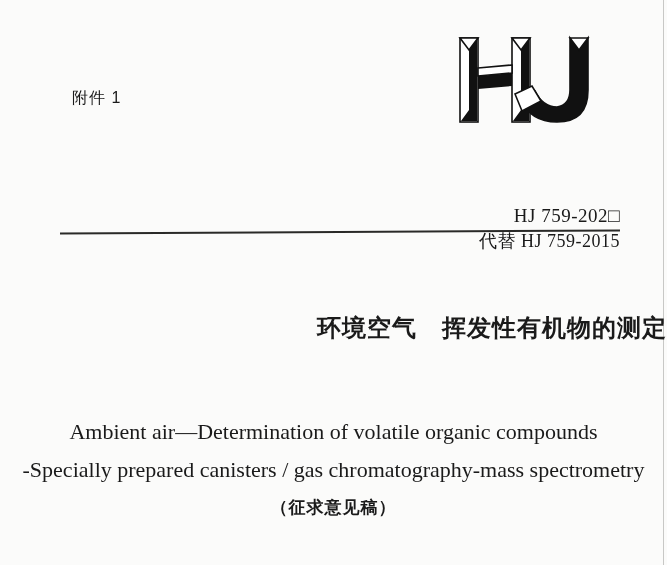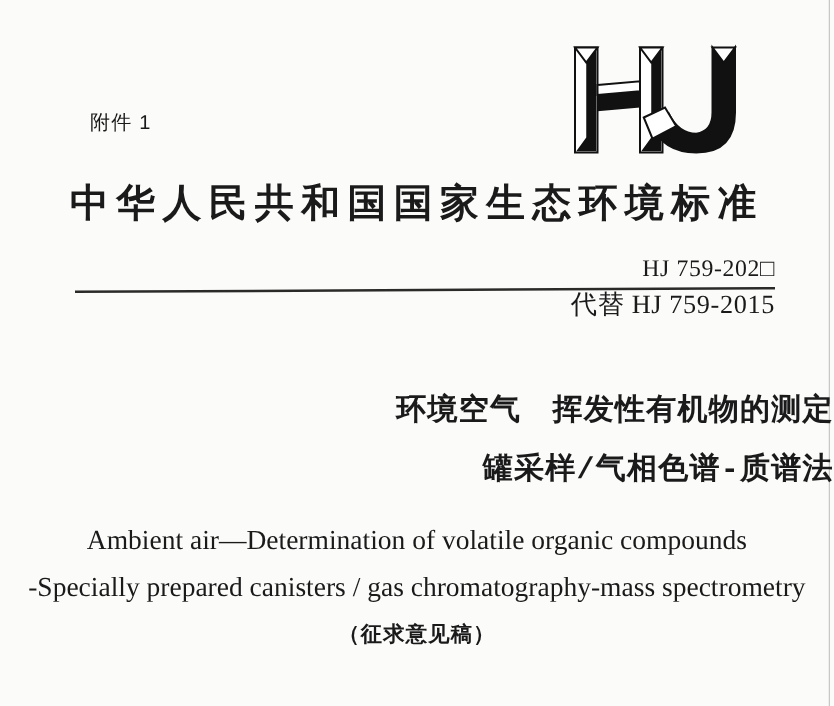--- a/index.html
+++ b/index.html
@@ -34,21 +34,21 @@
     text-align:center;
     font-size:31px;font-weight:600;letter-spacing:6px;
     white-space:nowrap;
   }
   .code-block{
     position:absolute;right:47px;top:185px;text-align:right;
     line-height:1.15;
     margin-top:20px;
   }
   .std-code{font-size:19px;letter-spacing:0.5px;}
-  .replaces{font-size:21px;margin-top:4px;letter-spacing:0.5px;}
+  .replaces{font-size:18px;margin-top:4px;letter-spacing:0.5px;}
   .header-rule{
     position:absolute;left:60px;top:231px;width:560px;height:2px;
     background:var(--rule);
     transform:rotate(-0.3deg);
   }
   .title-cn{
     position:absolute;left:0;right:0;top:306px;
     text-align:right;
     font-family:Liberation Mono, monospace;
     font-weight:700;font-size:24px;line-height:47px;
@@ -90,32 +90,30 @@
     <polygon points="60,8 78,8 69,20" fill="#fff" class="logo-stroke"></polygon>
 
     <polygon points="26,46 60,43 60,56 26,59" fill="#111"></polygon>
     <polygon points="26,38 60,35 60,43 26,46" fill="#fff" class="logo-stroke"></polygon>
 
     <path d="M118,8 L127,20 L136,8 L136,60 Q136,92 105,92 Q78,92 69,69 L83,61 Q91,77 105,77 Q118,75 118,60 Z" fill="#111" class="logo-stroke"></path>
     <polygon points="118,8 136,8 127,20" fill="#fff" class="logo-stroke"></polygon>
     <polygon points="63,64 80,56 89,71 70,81" fill="#fff" class="logo-stroke"></polygon>
   </svg>
 
-  <div class="org-title">中华人民共和国国家生态环境标准</div>
 
   <div class="code-block">
     <div class="std-code">HJ 759-202□</div>
     <div class="replaces">代替 HJ 759-2015</div>
   </div>
 
   <div class="header-rule"></div>
 
   <div class="title-cn">
     <div>环境空气　挥发性有机物的测定</div>
-    <div>罐采样/气相色谱-质谱法</div>
   </div>
 
   <div class="title-en-1">Ambient air—Determination of volatile organic compounds</div>
 
   <div class="title-en-2">-Specially prepared canisters / gas chromatography-mass spectrometry</div>
 
   <div class="draft-note">（征求意见稿）</div>
 
 </div>
 

